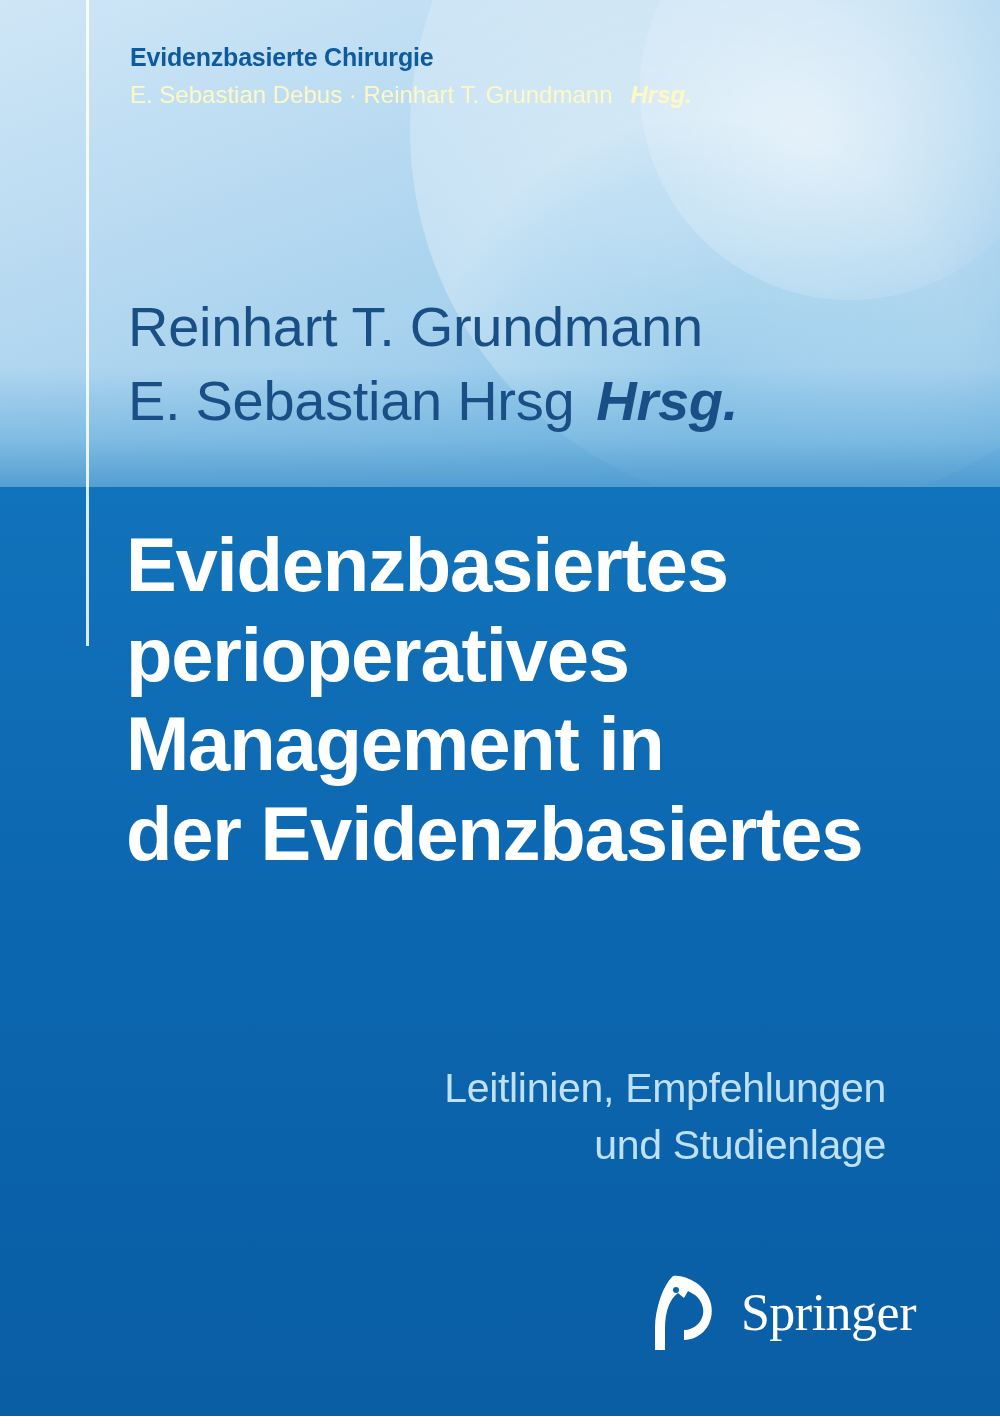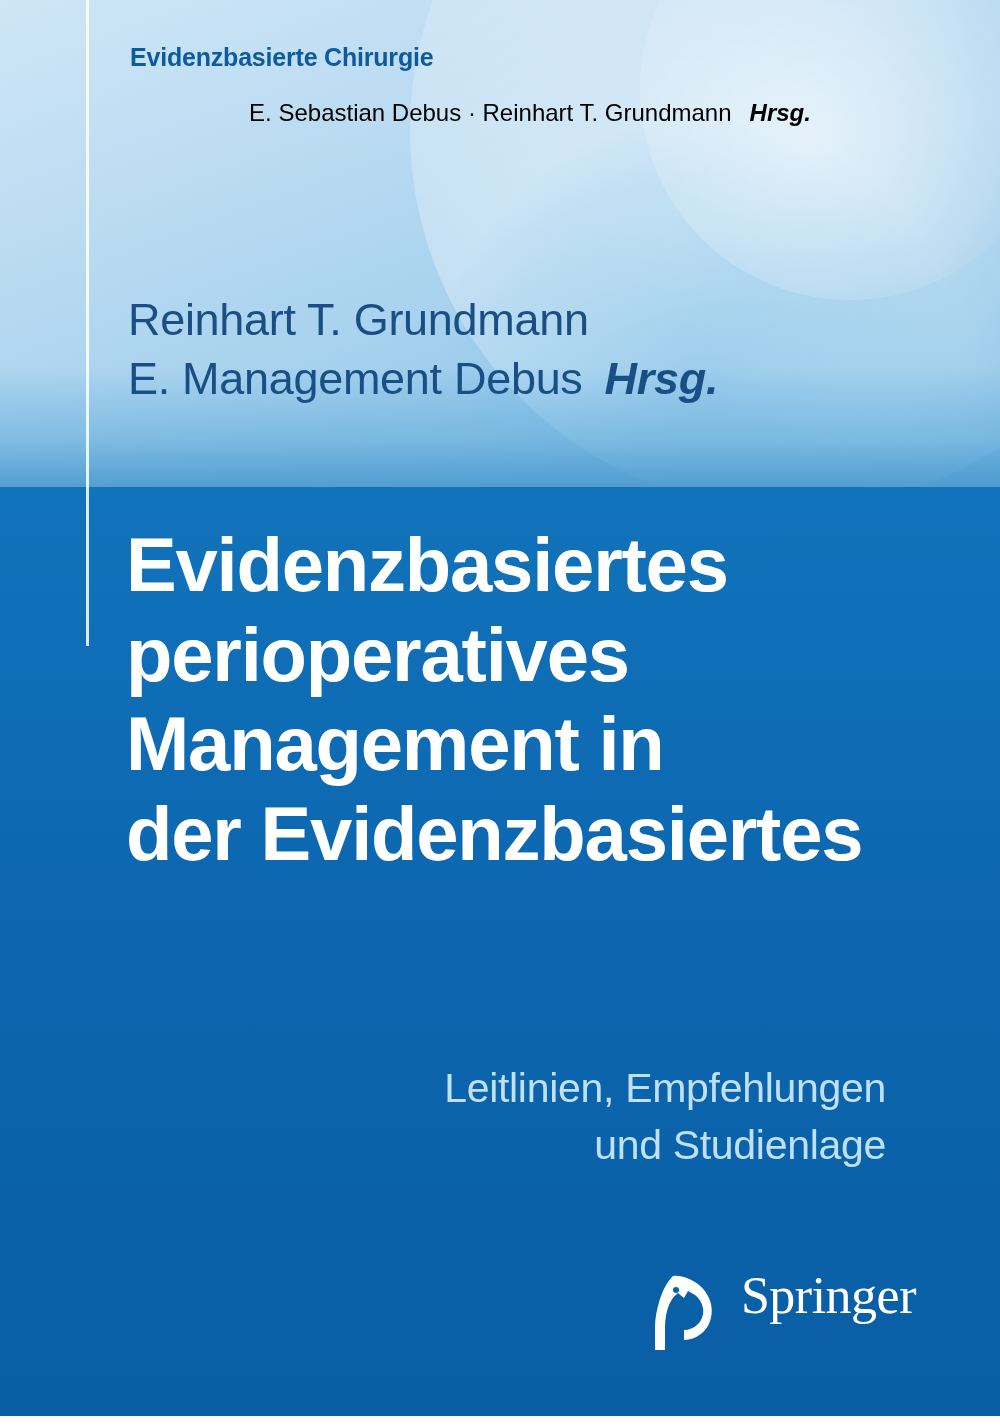--- a/index.html
+++ b/index.html
@@ -78,39 +78,38 @@
     width: 800px;
   }
   .series-title {
     font-size: 25px;
     font-weight: bold;
     color: #0d5b9e;
     letter-spacing: -0.2px;
     line-height: 1.25;
   }
   .series-editors {
-    margin-top: 24px;
+    margin-top: 6px;
     font-size: 24px;
-    color: #000000;
+    color: #fef9c3;
     line-height: 1.3;
-    text-align: center;
   }
   .series-editors .hrsg {
     font-style: italic;
     font-weight: bold;
     margin-left: 18px;
   }
 
   
   .authors {
     position: absolute;
     left: 128px; top: 290px;
     width: 820px;
     color: #1a4f86;
-    font-size: 45px;
+    font-size: 56px;
     line-height: 1.32;
     letter-spacing: -0.3px;
   }
   .authors .hrsg {
     font-style: italic;
     font-weight: bold;
     margin-left: 22px;
   }
 
   
@@ -136,21 +135,21 @@
     letter-spacing: -0.3px;
     text-align: right;
   }
 
   
   .logo {
     position: absolute;
     right: 84px;
     bottom: 56px;
     display: flex;
-    align-items: flex-start;
+    align-items: center;
     gap: 14px;
   }
   .logo-mark { display: block; }
   .logo-word {
     color: #ffffff;
     font-size: 52px;
     letter-spacing: -0.5px;
     line-height: 1;
     padding-bottom: 4px;
     font-family: "Liberation Serif", serif;
@@ -175,21 +174,21 @@
   <div class="series-block">
     <div class="series-title">Evidenzbasierte Chirurgie</div>
     <div class="series-editors">
       <span>E. Sebastian Debus · Reinhart T. Grundmann</span><span class="hrsg">Hrsg.</span>
     </div>
   </div>
 
   <div class="authors">
     <div>Reinhart T. Grundmann</div>
     <div>
-      <span>E. Management Debus</span><span class="hrsg">Hrsg.</span>
+      <span>E. Sebastian Hrsg</span><span class="hrsg">Hrsg.</span>
     </div>
   </div>
 
   <div class="title">
     <div>Evidenzbasiertes</div>
     <div>perioperatives</div>
     <div>Management in</div>
     <div>der Evidenzbasiertes</div>
   </div>
 

